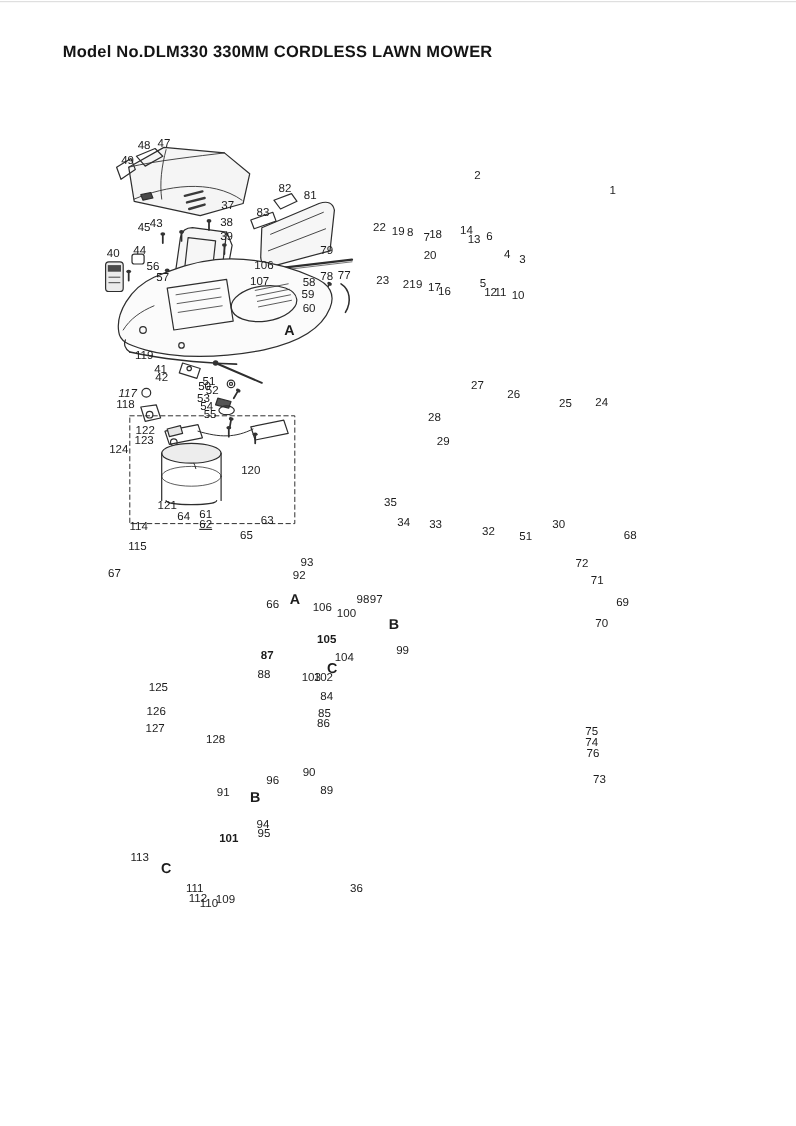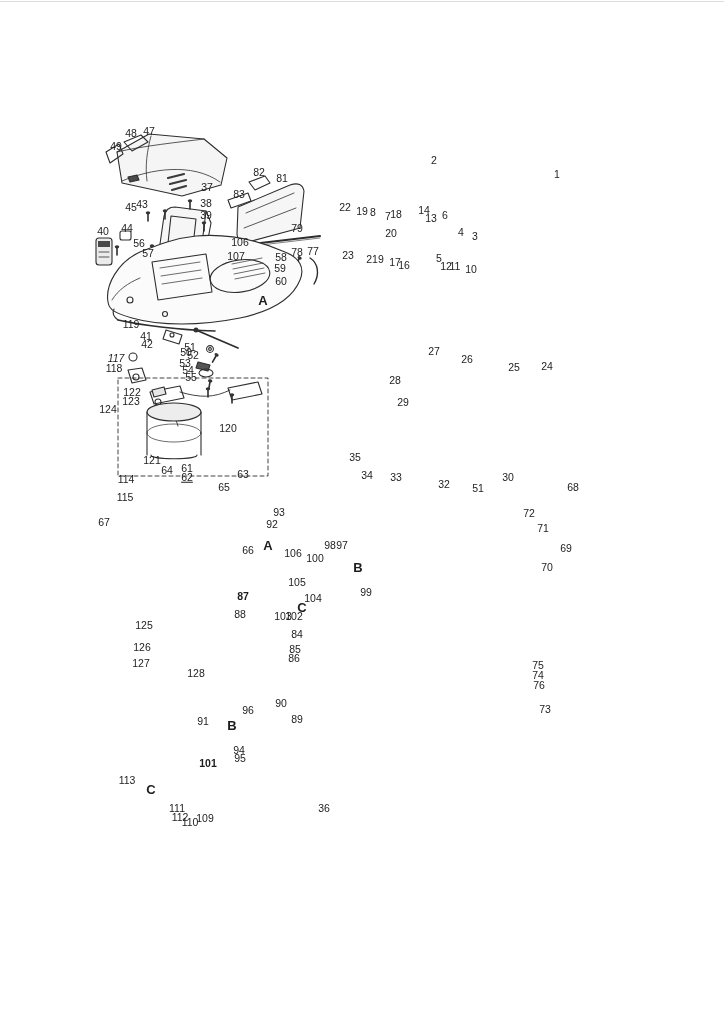--- a/index.html
+++ b/index.html
@@ -25,20 +25,21 @@
     position:absolute;transform:translate(-50%,-50%);
     font-size:10.5px;line-height:1;color:#1c1c1c;white-space:nowrap;
   }
   .part-label.letter{font-size:13px;font-weight:700;}
 </style>
 </head>
 <body>
 
 <div class="page">
   <div class="top-rule"></div>
+  <div class="title">Model No.DLM330 330MM CORDLESS LAWN MOWER</div>
 
   <svg class="art" width="724" height="1024" viewBox="0 0 724 1024" aria-hidden="true">
     <defs>
       <g id="scr">
           <line x1="0" y1="0" x2="0" y2="7" stroke-width="1.6"></line>
           <ellipse cx="0" cy="-1.2" rx="2.2" ry="1.6" fill="#333" stroke="none"></ellipse>
         </g>
       <g id="nut">
           <rect x="-3.5" y="-3.5" width="7" height="7" rx="1.6" fill="#e4e4e4"></rect>
           <circle r="1.6" fill="#8a8a8a" stroke="none"></circle>
@@ -397,21 +398,21 @@
       <div class="part-label" style="left: 126px; top: 479px;">114</div>
       <div class="part-label" style="left: 125px; top: 497px;">115</div>
       <div class="part-label" style="left: 243px; top: 474px;">63</div>
       <div class="part-label" style="left: 224px; top: 487px;">65</div>
       <div class="part-label" style="left: 104px; top: 522px;">67</div>
       <div class="part-label" style="left: 279px; top: 512px;">93</div>
       <div class="part-label" style="left: 272px; top: 524px;">92</div>
       <div class="part-label letter" style="left: 268px; top: 545px;">A</div>
       <div class="part-label" style="left: 248px; top: 550px;">66</div>
       <div class="part-label" style="left: 293px; top: 553px;">106</div>
-      <div class="part-label" style="left: 297px; top: 582px;">105</div>
+      <div class="part-label" style="left: 297px; top: 582px; font-weight: bold;">105</div>
       <div class="part-label" style="left: 330px; top: 545px;">98</div>
       <div class="part-label" style="left: 342px; top: 545px;">97</div>
       <div class="part-label" style="left: 315px; top: 558px;">100</div>
       <div class="part-label letter" style="left: 358px; top: 567px;">B</div>
       <div class="part-label" style="left: 366px; top: 592px;">99</div>
       <div class="part-label" style="left: 313px; top: 598px;">104</div>
       <div class="part-label letter" style="left: 302px; top: 607px;">C</div>
       <div class="part-label" style="left: 283px; top: 616px;">103</div>
       <div class="part-label" style="left: 294px; top: 616px;">102</div>
       <div class="part-label" style="left: 243px; top: 596px; font-weight: bold;">87</div>

